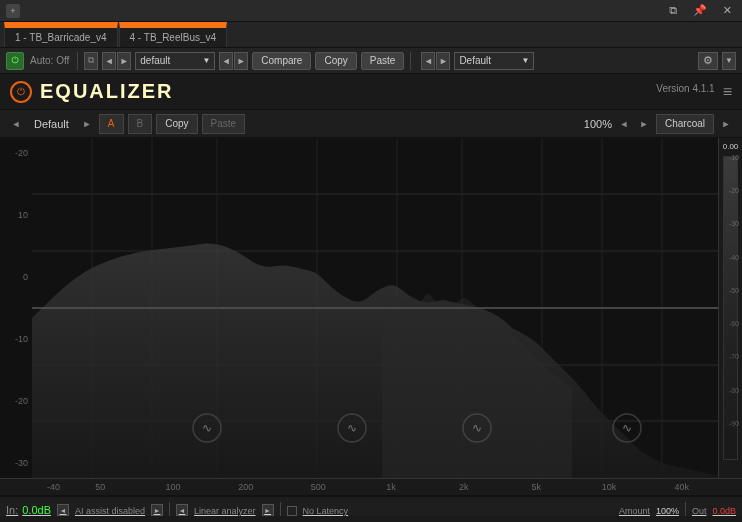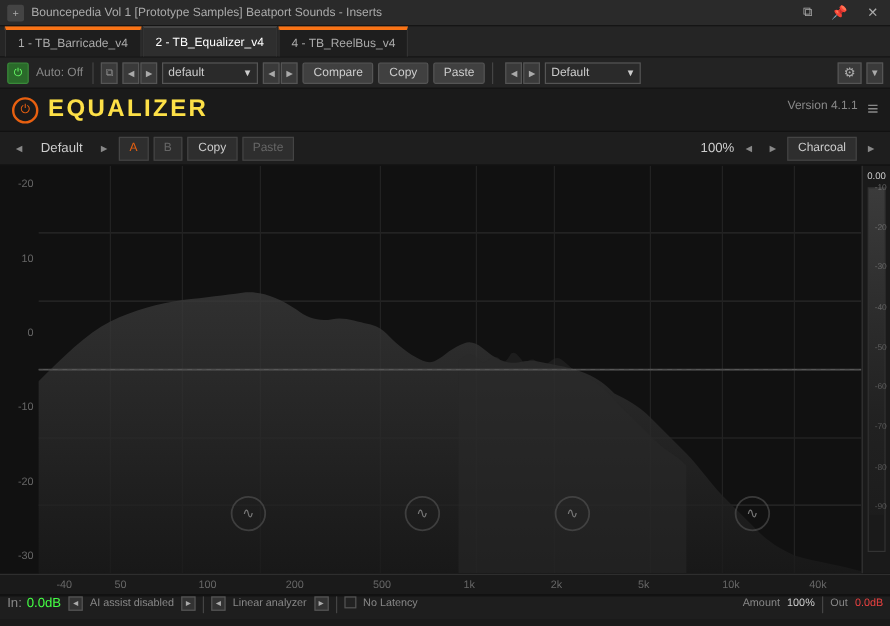--- a/index.html
+++ b/index.html
@@ -60,21 +60,21 @@
       padding: 0 4px;
       gap: 1px;
     }
     .tab {
       padding: 0 10px;
       display: flex;
       align-items: center;
       font-size: 10px;
       color: #aaa;
       background: #1e1e1e;
-      border-top: 3px solid #f97316;
+      border-top: 6px solid #f97316;
       border-left: 1px solid #333;
       border-right: 1px solid #333;
       cursor: pointer;
       white-space: nowrap;
     }
     .tab.active {
       background: #2e2e2e;
       color: #fff;
       border-top: 1px solid #555;
     }
@@ -163,21 +163,21 @@
       border-radius: 50%;
       display: flex; align-items: center; justify-content: center;
       color: #e86010;
       font-size: 10px;
       margin-right: 8px;
       cursor: pointer;
     }
     .plugin-title {
       font-size: 20px;
       font-weight: bold;
-      color: #fde047;
+      color: #fef9c3;
       letter-spacing: 2px;
     }
     .plugin-header-right {
       margin-left: auto;
       display: flex; gap: 8px;
     }
     .version-text {
       font-size: 10px; color: #888;
     }
     .menu-icon {
@@ -293,24 +293,25 @@
     }
     .x-label-right {
       width: 24px;
     }
 
     
     .status-bar {
       height: 20px;
       background: #1e1e1e;
       display: flex;
-      align-items: flex-start;
+      align-items: flex-end;
       padding: 0 6px;
       gap: 6px;
       border-top: 1px solid #111;
+      text-decoration: underline;
     }
     .status-segment {
       display: flex; align-items: center; gap: 4px;
     }
     .status-in-label {
       color: #888;
     }
     .status-in-value {
       color: #4f4;
     }
@@ -338,32 +339,30 @@
     }
   </style>
 </head>
 <body>
 
 <div class="title-bar">
   <div class="title-bar-left">
     <div class="title-bar-icons">
       <div class="title-bar-icon">+</div>
     </div>
-    <span class="title-bar-title">Bouncepedia Vol 1 [Prototype Samples] Beatport Sounds - Inserts</span>
   </div>
   <div class="title-bar-right">
     <span class="title-bar-btn">⧉</span>
     <span class="title-bar-btn">📌</span>
     <span class="title-bar-btn">✕</span>
   </div>
 </div>
 
 <div class="tabs-row">
   <div class="tab">1 - TB_Barricade_v4</div>
-  <div class="tab active">2 - TB_Equalizer_v4</div>
   <div class="tab">4 - TB_ReelBus_v4</div>
 </div>
 
 <div class="toolbar-row">
   <div class="toolbar-power">⏻</div>
   <span style="font-size:10px;color:#888;margin:0 2px;">Auto: Off</span>
   <div class="toolbar-divider"></div>
   <div class="toolbar-arrow" style="font-size:9px;color:#888;">⧉</div>
   <div class="toolbar-arrows">
     <div class="toolbar-arrow">◄</div>

